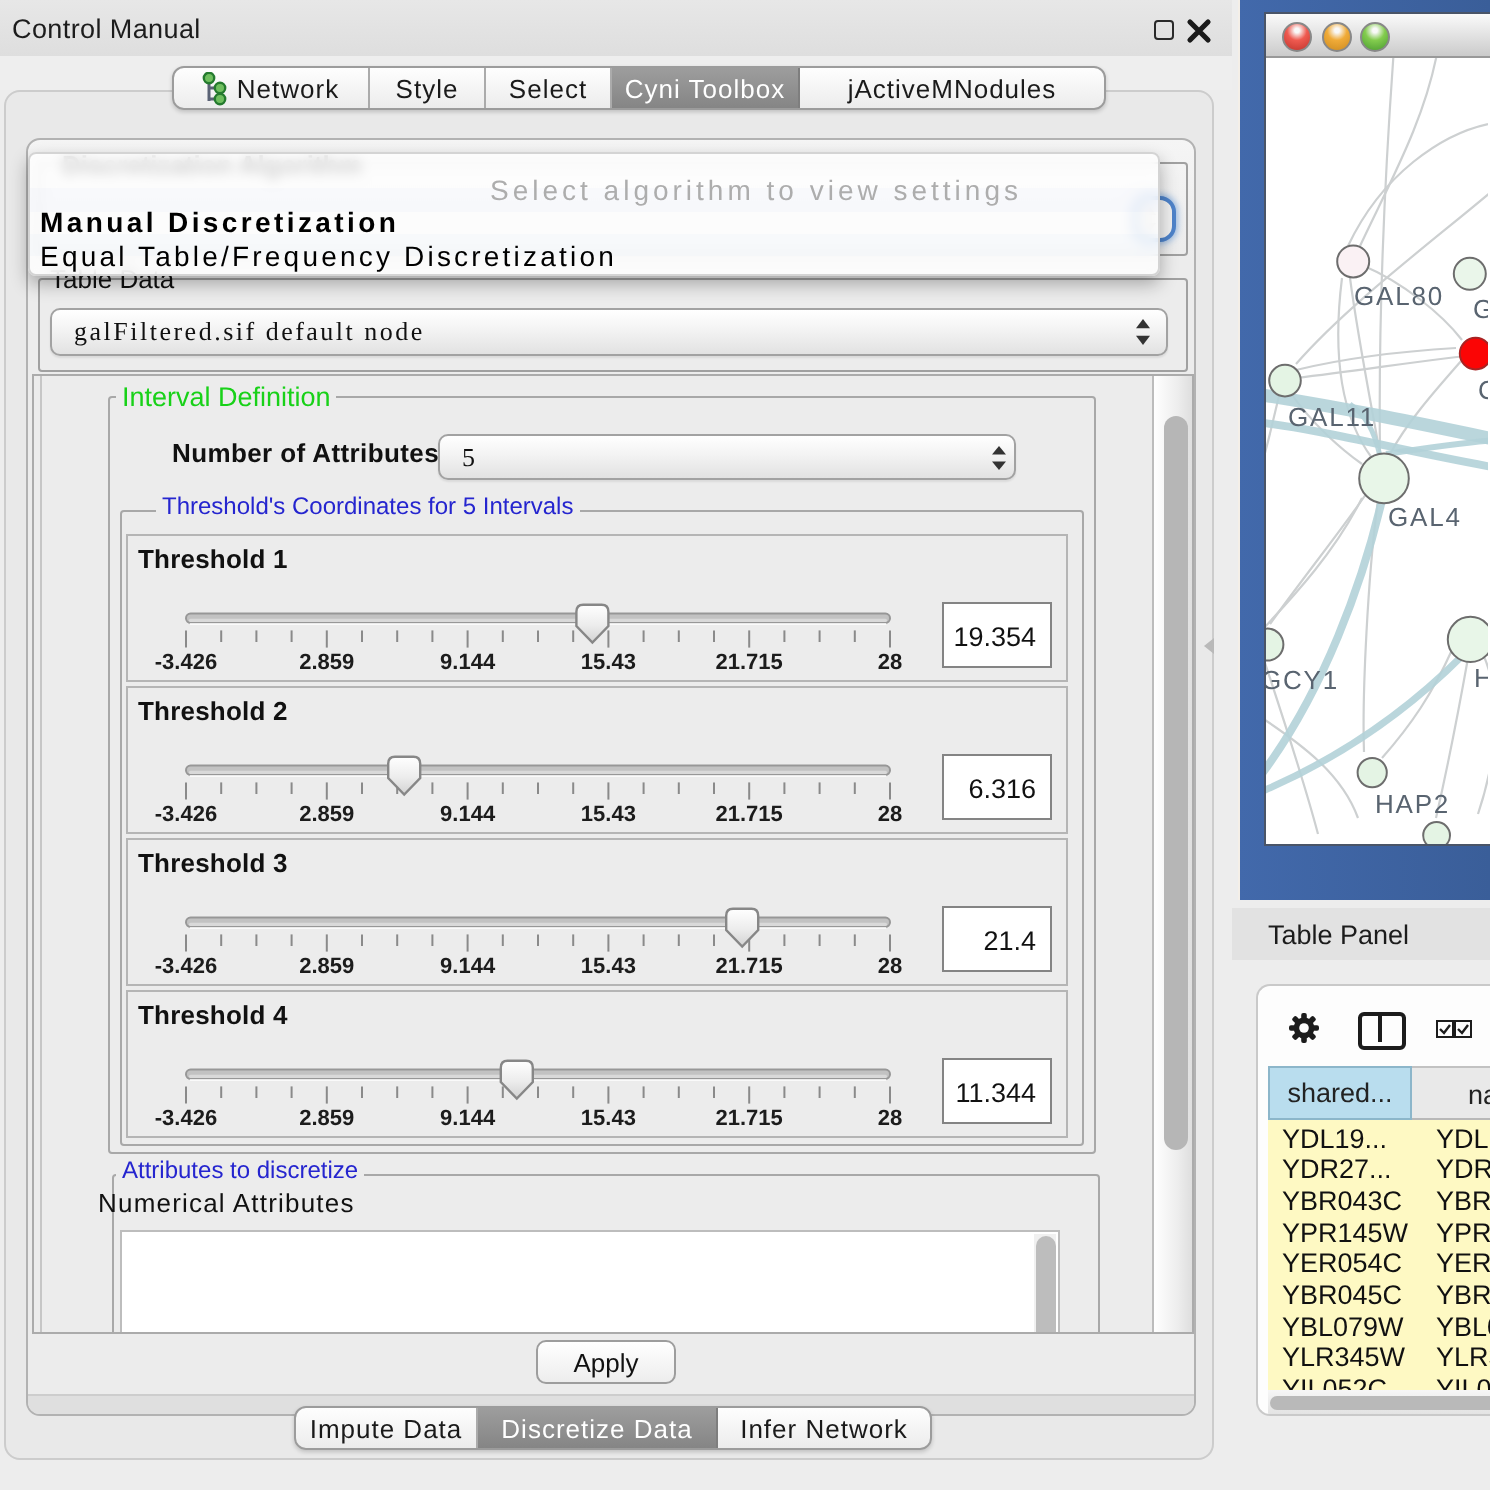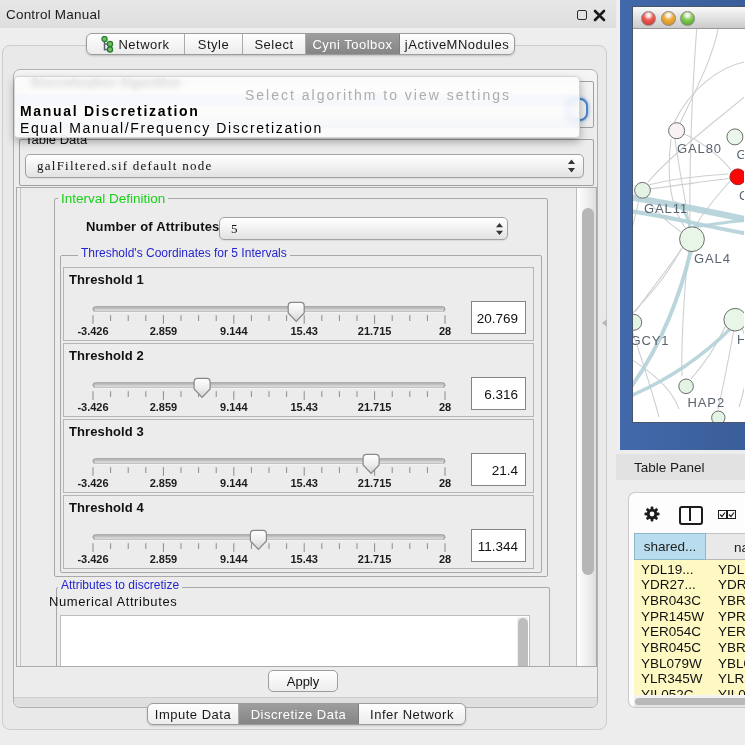--- a/index.html
+++ b/index.html
@@ -37,35 +37,35 @@
 <div class="seg" style="left:86px;top:33px;height:22px;box-sizing:border-box">
     <div class="sg" style="width:97px"><svg width="13" height="17" viewBox="0 0 13 17" style="margin-right:4px">
         <path d="M3.5 3 L3.5 14.5 M3.5 8 L8.5 8 M3.5 13.5 L8.5 13.5" stroke="#5a6275" stroke-width="1.5" fill="none"></path>
         <circle cx="3.5" cy="3" r="2.6" fill="#6fbf5f" stroke="#247a2e" stroke-width="1.2"></circle>
         <circle cx="9" cy="8" r="2.6" fill="#6fbf5f" stroke="#247a2e" stroke-width="1.2"></circle>
         <circle cx="9" cy="13.5" r="2.6" fill="#6fbf5f" stroke="#247a2e" stroke-width="1.2"></circle>
       </svg>Network</div>
     <div class="sg" style="width:57px">Style</div>
     <div class="sg" style="width:62px">Select</div>
     <div class="sg sel" style="width:93px">Cyni Toolbox</div>
-    <div class="sg" style="width:114px">jActiveMNodules</div>
+    <div class="sg" style="width:152px">jActiveMNodules</div>
   </div>
 <div class="gbox" style="left:19px;top:81px;width:573px;height:45px"></div>
 <div class="abs" style="left:31px;top:75px;font-size:13px;font-weight:bold;color:#111">Discretization Algorithm</div>
 <div class="abs" style="left:567px;top:98px;width:21px;height:23px;border-radius:8px;background:#f0f0f0;border:2.5px solid #4e83ca;box-sizing:border-box;box-shadow:0 0 3px 1px rgba(110,160,220,0.65)"></div>
 <svg class="abs" style="left:571px;top:103px" width="8" height="13" viewBox="0 0 8 13">
     <path d="M4 0.5 L7 4.5 L1 4.5 Z" fill="#9a9a9a"></path>
     <path d="M4 12.5 L1 8.5 L7 8.5 Z" fill="#9a9a9a"></path>
   </svg>
 <div class="abs" style="left:14px;top:76px;width:564px;height:60px;background:rgba(255,255,255,0.8);backdrop-filter:blur(3px);border:1px solid #d4d4d4;border-radius:4px;box-shadow:0 4px 9px rgba(0,0,0,0.3);z-index:30">
     <div style="position:absolute;left:0;top:17px;width:100%;height:12px;background:rgba(130,170,225,0.045)"></div>
     <div style="position:absolute;left:0;top:40px;width:100%;height:11px;background:rgba(130,170,225,0.04)"></div>
     <div style="position:absolute;left:230px;top:10px;font-size:14px;letter-spacing:2px;color:#adadad">Select algorithm to view settings</div>
     <div style="position:absolute;left:5px;top:26px;font-size:14px;letter-spacing:1.7px;font-weight:bold;color:#000">Manual Discretization</div>
-    <div style="position:absolute;left:5px;top:42.5px;font-size:14px;letter-spacing:1.6px;color:#000">Equal Manual/Frequency Discretization</div>
+    <div style="position:absolute;left:5px;top:42.5px;font-size:14px;letter-spacing:1.6px;color:#000">Equal Table/Frequency Discretization</div>
   </div>
 <div class="gbox" style="left:19px;top:139px;width:573px;height:45px"></div>
 <div class="gtitle" style="left:22px;top:133px;background:transparent;color:#111">Table Data</div>
 <div class="combo" style="left:25px;top:154px;width:559px;height:24px;box-sizing:border-box">
     <span class="ctext" style="letter-spacing:1.25px">galFiltered.sif default node</span>
     <svg width="9" height="15" viewBox="0 0 9 15">
       <path d="M4.5 1 L8 5.6 L1 5.6 Z" fill="#333"></path>
       <path d="M4.5 14 L1 9.4 L8 9.4 Z" fill="#333"></path>
     </svg>
   </div>
@@ -121,21 +121,21 @@
         <text x="99.4" y="66.5" font-family="Liberation Sans, sans-serif" font-size="11" font-weight="bold" fill="#1c1c1c" text-anchor="middle">2.859</text>
         <text x="169.8" y="66.5" font-family="Liberation Sans, sans-serif" font-size="11" font-weight="bold" fill="#1c1c1c" text-anchor="middle">9.144</text>
         <text x="240.2" y="66.5" font-family="Liberation Sans, sans-serif" font-size="11" font-weight="bold" fill="#1c1c1c" text-anchor="middle">15.43</text>
         <text x="310.6" y="66.5" font-family="Liberation Sans, sans-serif" font-size="11" font-weight="bold" fill="#1c1c1c" text-anchor="middle">21.715</text>
         <text x="381.0" y="66.5" font-family="Liberation Sans, sans-serif" font-size="11" font-weight="bold" fill="#1c1c1c" text-anchor="middle">28</text>
         <g transform="translate(232.2,41.0)">
           <path d="M -4.6 -6.6 L 4.6 -6.6 Q 8 -6.6 8 -3.1 L 8 4 L 0 12.3 L -8 4 L -8 -3.1 Q -8 -6.6 -4.6 -6.6 Z" fill="url(#tg)" stroke="#878787" stroke-width="1.2"></path>
         </g>
       </svg>
     </div>
-    <div class="vbox" style="left:454px;top:113px">20.769</div>
+    <div class="vbox" style="left:454px;top:113px">19.354</div>
     <div class="tpanel" style="left:46px;top:155px;width:469px;height:72px">
       <div class="ptitle">Threshold 2</div>
       <svg width="469" height="72" viewBox="0 0 469 72" style="position:absolute;left:0;top:0">
         <defs>
           <linearGradient id="tg" x1="0" y1="0" x2="0" y2="1">
             <stop offset="0" stop-color="#ffffff"></stop>
             <stop offset="0.55" stop-color="#ececec"></stop>
             <stop offset="1" stop-color="#d2d2d2"></stop>
           </linearGradient>
         </defs>

